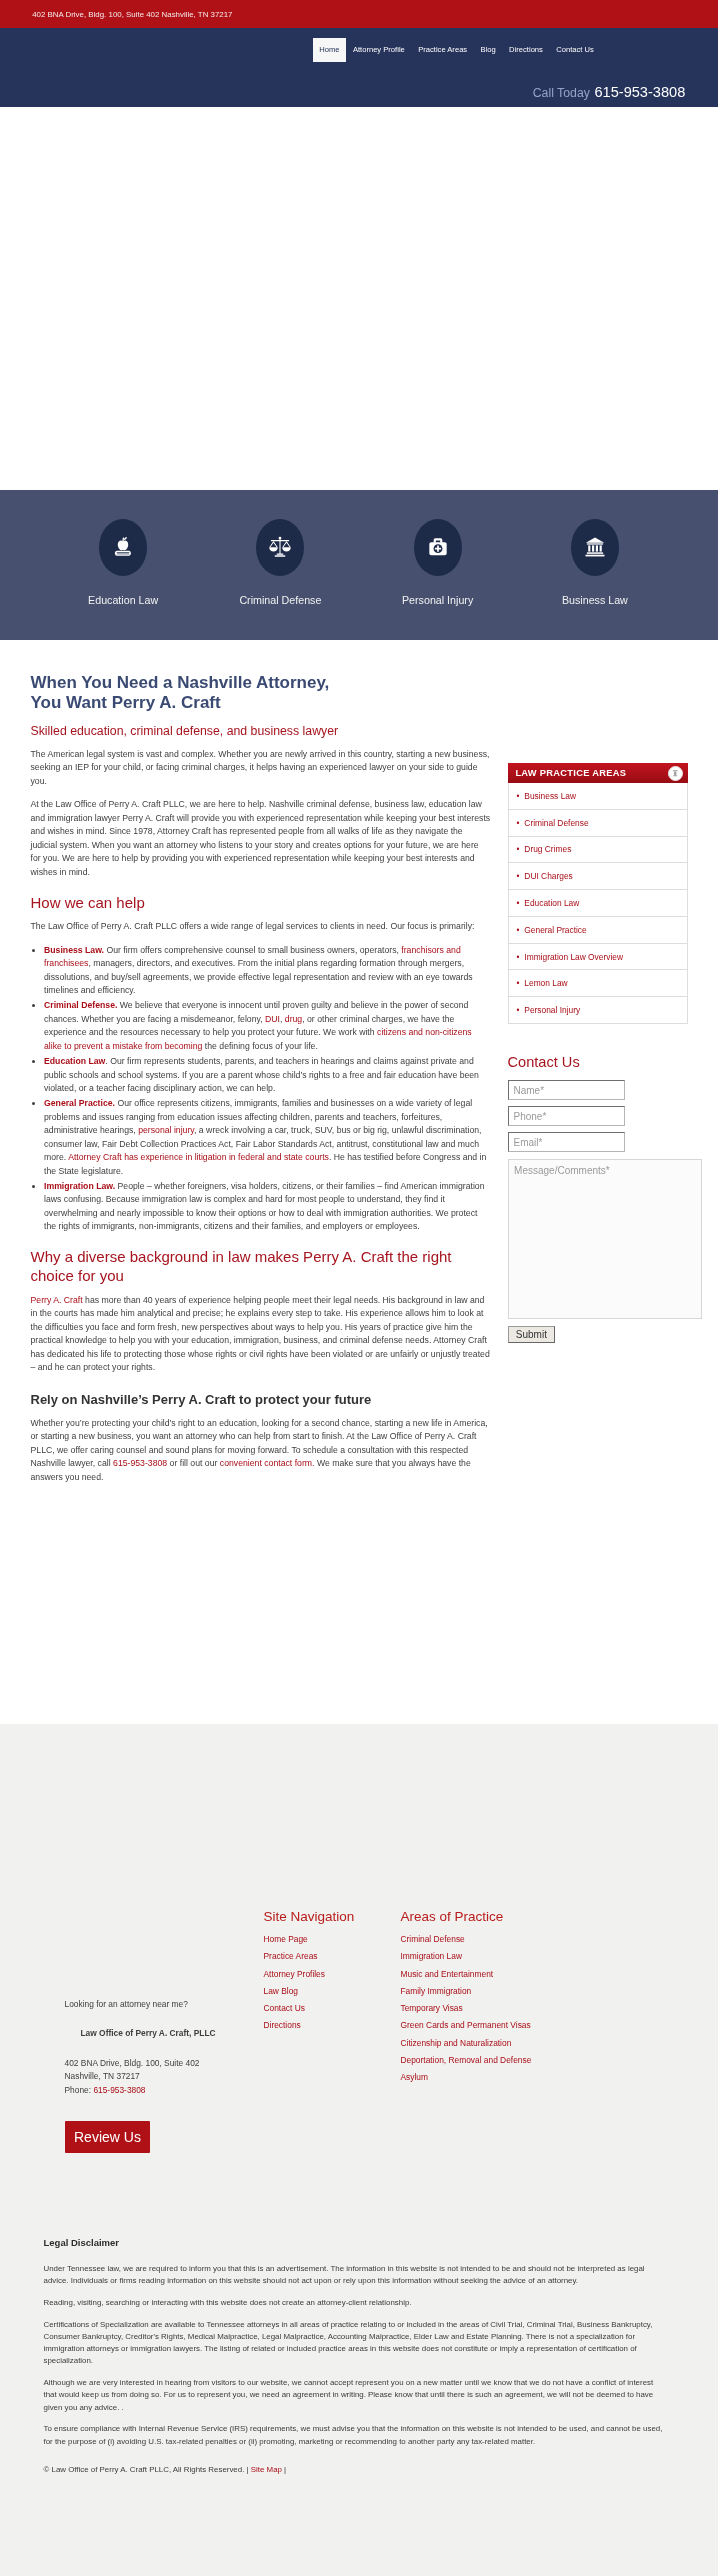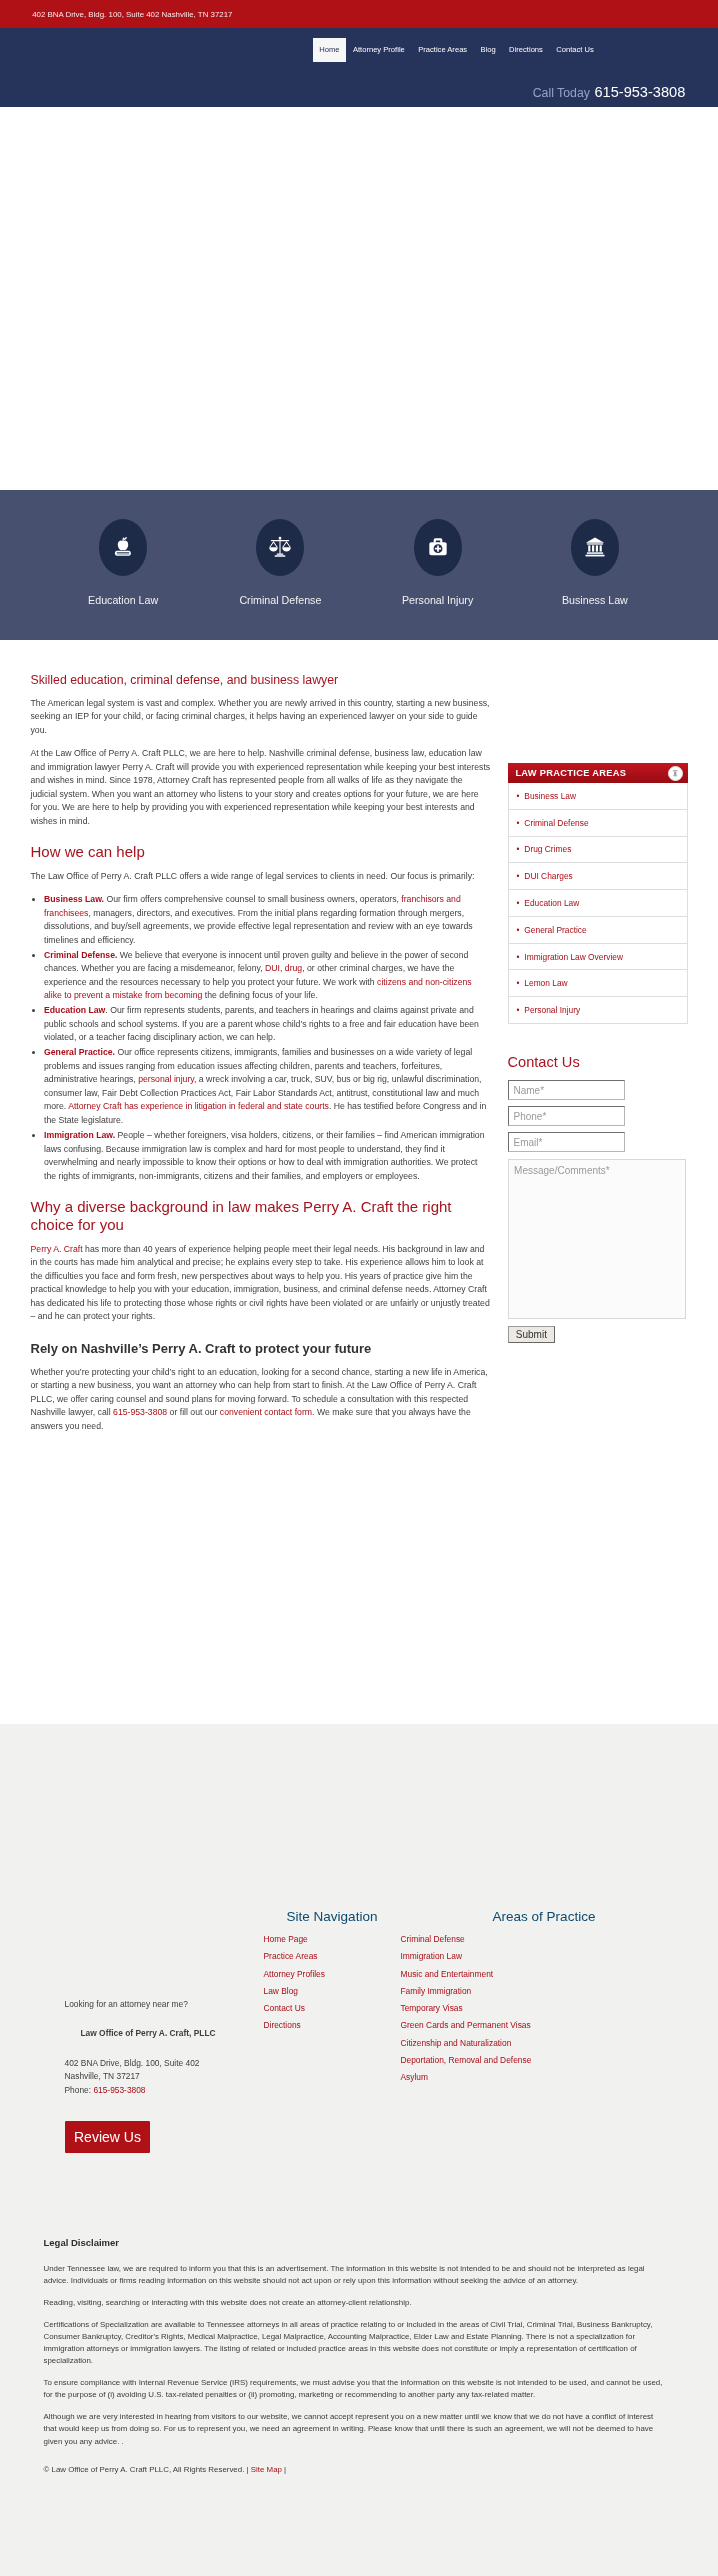--- a/index.html
+++ b/index.html
@@ -49,32 +49,32 @@
   .pa-banner{height:20px;background:linear-gradient(#c31420,#970c13);display:flex;align-items:center;justify-content:space-between;color:#ffffff;font-weight:bold;font-size:9.3px;letter-spacing:0.3px;padding:0 4.5px 0 7.9px;}
   .pa-badge{width:15px;height:15px;background:#ffffff;border:1.1px solid #e4e4e4;border-radius:50%;display:flex;align-items:center;justify-content:center;box-sizing:border-box;}
   .pa-list{border:0.6px solid #dddddd;border-top:none;background:#ffffff;}
   .pa-item{display:flex;align-items:center;padding:7.9px 5.6px 7.9px 7.9px;border-bottom:0.6px solid #dddddd;font-size:8.4px;color:#a90e18;}
   .pa-item:last-child{border-bottom:none;}
   .pa-dot{margin-right:5px;}
   .pa-label{color:#a90e18;text-decoration:none;}
   .contact-heading{font-size:14.6px;color:#a6141f;font-weight:normal;margin:30px 0 10px 0;}
   .ci{display:block;box-sizing:border-box;width:117px;height:20px;border:1.1px solid #b5b5b5;border-top-color:#6e6e6e;border-left-color:#6e6e6e;padding:0 5px;font-size:10px;color:#555;margin-bottom:6.2px;background:#ffffff;font-family:inherit;}
   .ci::placeholder,.ct::placeholder{color:#9a9a9a;}
-  .ct{display:block;box-sizing:border-box;width:178px;height:160px;border:0.6px solid #d7d7d7;background:#fbfbfb;padding:5.6px;font-size:10px;color:#555;margin-top:5.6px;font-family:inherit;resize:none;}
+  .ct{display:block;box-sizing:border-box;width:194px;height:160px;border:0.6px solid #d7d7d7;background:#fbfbfb;padding:5.6px;font-size:10px;color:#555;margin-top:5.6px;font-family:inherit;resize:none;}
   .submit-btn{margin-top:7.3px;background:#ece9e3;border:0.6px solid #999;border-right-color:#666;border-bottom-color:#666;padding:2.2px 7.3px;font-size:10px;color:#333;font-family:inherit;}
 
   
   .footer{background:#f1f1ef;min-height:852px;box-sizing:border-box;padding-top:185px;}
   .footer-cols{width:657px;margin:0 auto;display:flex;}
   .f-left{width:233px;box-sizing:border-box;padding-left:34px;margin-top:89px;font-size:8.4px;color:#3e3e3e;line-height:1.6;}
   .f-left .looking{margin:0 0 7.9px 0;}
   .f-left .firm{font-weight:bold;margin:16px;}
   .f-left p{margin:0;}
   .review-btn{display:inline-block;margin-top:23.6px;background:#b01117;color:#ffffff;padding:5px 9.5px;font-size:14px;border:none;border-radius:1.1px;text-decoration:none;font-family:inherit;}
-  .f-col h4{font-size:13.5px;color:#0c4a6e;margin:0 0 10px 0;font-weight:normal;text-align:center;}
+  .f-col h4{font-size:13.5px;color:#b91c1c;margin:0 0 10px 0;font-weight:normal;}
   .f-col a{display:block;color:#a90e18;font-size:8.4px;margin-bottom:7.3px;text-decoration:none;}
   .f-nav{width:137px;}
   .f-areas{flex:1;}
   .disclaimer{width:657px;margin:84px auto 0;padding-left:13px;box-sizing:border-box;color:#3b3b3b;}
   .disclaimer h5{font-size:9.5px;font-weight:bold;color:#2e2e2e;margin:0 0 14.6px 0;}
   .disclaimer p{font-size:7.9px;line-height:1.55;margin:0 0 9.5px 0;max-width:620px;}
   .copyright{width:657px;margin:17px auto 0;padding-left:13px;box-sizing:border-box;font-size:7.9px;color:#3b3b3b;}
 </style>
 </head>
 <body>
@@ -171,20 +171,24 @@
       </div>
       <div class="service-label">Business Law</div>
     </div>
   </div>
 </div>
 
 <div class="content">
   <div class="content-inner">
 
     <div class="left-col">
+      <h1 class="page-h1">
+        <span>When You Need a Nashville Attorney,</span><br>
+        <span>You Want Perry A. Craft</span>
+      </h1>
       <h2 class="subtitle">Skilled education, criminal defense, and business lawyer</h2>
       <p class="body">The American legal system is vast and complex. Whether you are newly arrived in this country, starting a new business, seeking an IEP for your child, or facing criminal charges, it helps having an experienced lawyer on your side to guide you.</p>
       <p class="body">At the Law Office of Perry A. Craft PLLC, we are here to help. Nashville criminal defense, business law, education law and immigration lawyer Perry A. Craft will provide you with experienced representation while keeping your best interests and wishes in mind. Since 1978, Attorney Craft has represented people from all walks of life as they navigate the judicial system. When you want an attorney who listens to your story and creates options for your future, we are here for you. We are here to help by providing you with experienced representation while keeping your best interests and wishes in mind.</p>
 
       <h2 class="red">How we can help</h2>
       <p class="body">The Law Office of Perry A. Craft PLLC offers a wide range of legal services to clients in need. Our focus is primarily:</p>
 
       <ul class="bullets">
         <li><span class="seg-b seg-r">Business Law.</span><span> Our firm offers comprehensive counsel to small business owners, operators, </span><a href="#" class="rlink">franchisors and franchisees</a><span>, managers, directors, and executives. From the initial plans regarding formation through mergers, dissolutions, and buy/sell agreements, we provide effective legal representation and review with an eye towards timelines and efficiency.</span></li>
         <li><span class="seg-b seg-r">Criminal Defense.</span><span> We believe that everyone is innocent until proven guilty and believe in the power of second chances. Whether you are facing a misdemeanor, felony, </span><a href="#" class="rlink">DUI</a><span>, </span><a href="#" class="rlink">drug</a><span>, or other criminal charges, we have the experience and the resources necessary to help you protect your future. We work with </span><a href="#" class="rlink">citizens and non-citizens alike to prevent a mistake from becoming</a><span> the defining focus of your life.</span></li>
@@ -294,19 +298,19 @@
       <a>Deportation, Removal and Defense</a>
       <a>Asylum</a>
     </div>
   </div>
 
   <div class="disclaimer">
     <h5>Legal Disclaimer</h5>
     <p>Under Tennessee law, we are required to inform you that this is an advertisement. The information in this website is not intended to be and should not be interpreted as legal advice. Individuals or firms reading information on this website should not act upon or rely upon this information without seeking the advice of an attorney.</p>
     <p>Reading, visiting, searching or interacting with this website does not create an attorney-client relationship.</p>
     <p>Certifications of Specialization are available to Tennessee attorneys in all areas of practice relating to or included in the areas of Civil Trial, Criminal Trial, Business Bankruptcy, Consumer Bankruptcy, Creditor's Rights, Medical Malpractice, Legal Malpractice, Accounting Malpractice, Elder Law and Estate Planning.  There is not a specialization for immigration attorneys or immigration lawyers.  The listing of related or included practice areas in this website does not constitute or imply a representation of certification of specialization.</p>
+    <p>Although we are very interested in hearing from visitors to our website, we cannot accept represent you on a new matter until we know that we do not have a conflict of interest that would keep us from doing so. For us to represent you, we need an agreement in writing.  Please know that until there is such an agreement, we will not be deemed to have given you any advice.  .</p>
     <p>To ensure compliance with Internal Revenue Service (IRS) requirements, we must advise you that the information on this website is not intended to be used, and cannot be used, for the purpose of (i) avoiding U.S. tax-related penalties or (ii) promoting, marketing or recommending to another party any tax-related matter.</p>
-    <p>Although we are very interested in hearing from visitors to our website, we cannot accept represent you on a new matter until we know that we do not have a conflict of interest that would keep us from doing so. For us to represent you, we need an agreement in writing.  Please know that until there is such an agreement, we will not be deemed to have given you any advice.  .</p>
   </div>
 
   <div class="copyright"><span>© Law Office of Perry A. Craft PLLC, All Rights Reserved. | </span><a href="#" class="rlink">Site Map</a><span> |</span></div>
 </div>
 
 
 </body></html>

